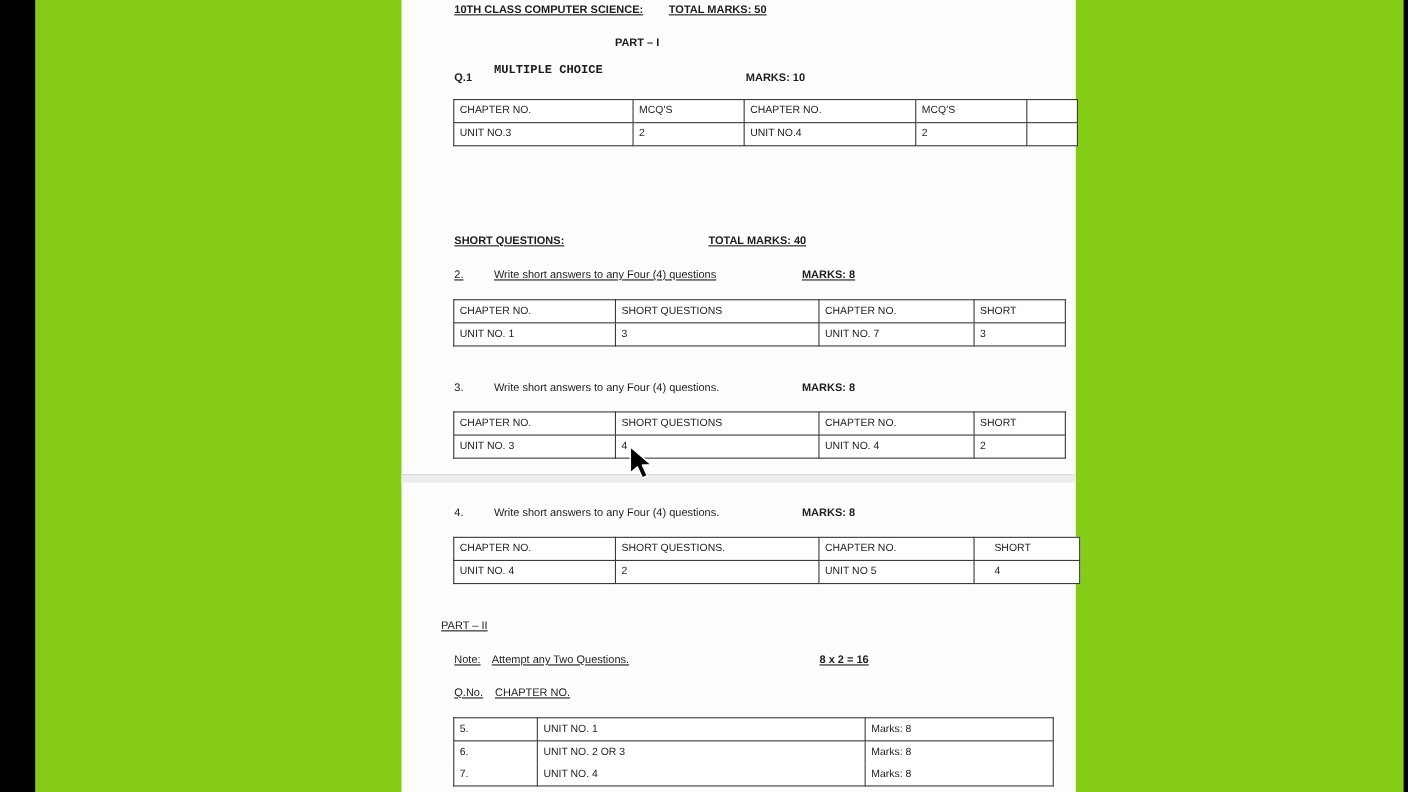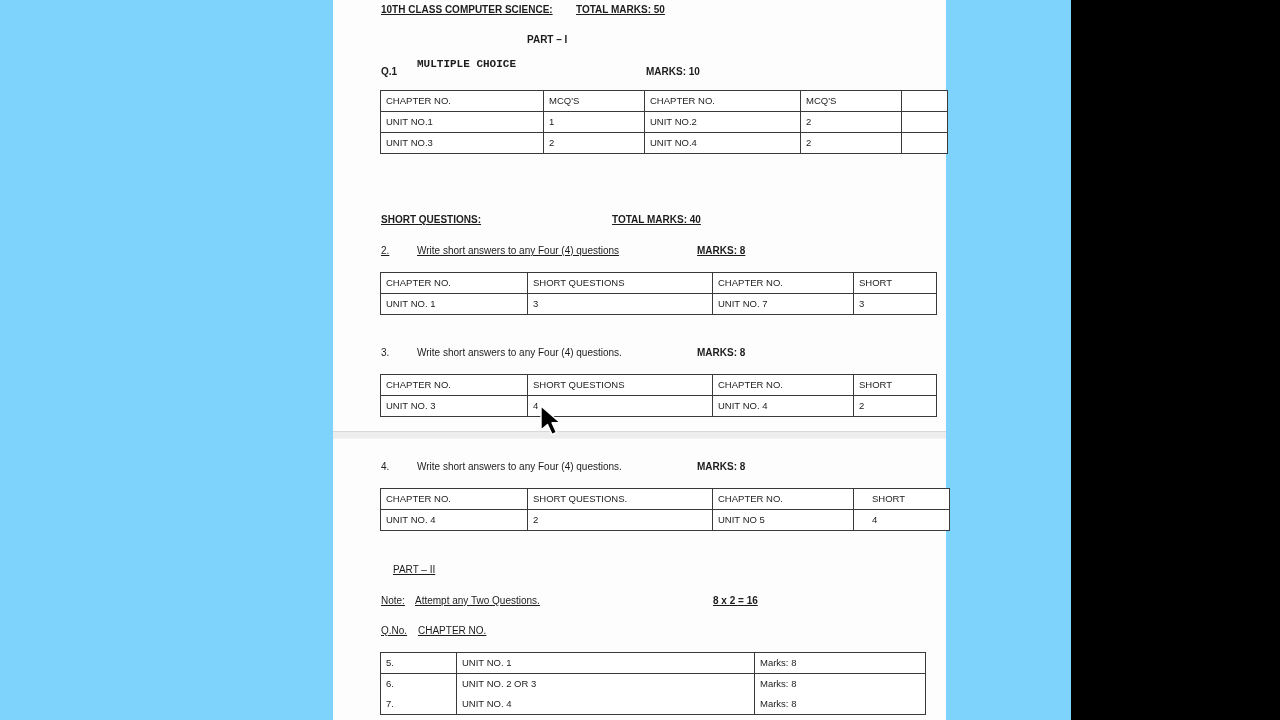--- a/index.html
+++ b/index.html
@@ -1,20 +1,20 @@
 <!DOCTYPE html>
 <html><head>
 <meta charset="utf-8">
 <style>
   html,body{margin:0;padding:0;}
   body{
     width:1280px;height:720px;background:#000;overflow:hidden;
     font-family:"Liberation Sans", sans-serif;
   }
-  #viewport{position:relative;width:1071px;height:720px;background:#7dd3fc;}
+  #viewport{position:relative;width:1244px;height:720px;background:#84cc16;margin-left:32px;}
 
   .page-surface{
     position:absolute;top:0;left:333px;width:613px;height:720px;
     background:#fdfdfd;
   }
   .page-break{
     position:absolute;left:333px;width:613px;top:431px;height:6px;
     background:#ededed;border-top:1px solid #d8d8d8;border-bottom:1px solid #f2f2f2;
   }
 
@@ -60,27 +60,20 @@
     <div class="line" style="left:313px;top:66px;font-weight:bold;font-size:10px;">MARKS: 10</div>
 
     <table class="qt" style="left:47px;top:90px;width:512px;">
       <tbody>
           <tr>
         <td style="width:152px;">CHAPTER NO.</td>
         <td style="width:90px;">MCQ'S</td>
         <td style="width:145px;">CHAPTER NO.</td>
         <td style="width:90px;">MCQ'S</td>
         <td style="width:35px;"></td>
-      </tr>
-      <tr>
-        <td>UNIT  NO.1</td>
-        <td>1</td>
-        <td>UNIT NO.2</td>
-        <td>2</td>
-        <td></td>
       </tr>
       <tr>
         <td>UNIT  NO.3</td>
         <td>2</td>
         <td>UNIT NO.4</td>
         <td>2</td>
         <td></td>
       </tr>
     </tbody>
       </table>
@@ -144,21 +137,21 @@
       </tr>
       <tr>
         <td>UNIT NO. 4</td>
         <td>2</td>
         <td>UNIT NO  5</td>
         <td style="border-left:none;padding-left:18px;">4</td>
       </tr>
     </tbody>
       </table>
 
-    <div class="line u" style="left:60px;top:564px;font-size:10px;">PART – II</div>
+    <div class="line u" style="left:36px;top:564px;font-size:10px;">PART – II</div>
 
     <div class="line u" style="left:48px;top:595px;font-size:10px;">Note:</div>
     <div class="line u" style="left:82px;top:595px;font-size:10px;">Attempt any Two Questions.</div>
     <div class="line u" style="left:380px;top:595px;font-weight:bold;font-size:10px;">8 x 2 = 16</div>
 
     <div class="line u" style="left:48px;top:625px;font-size:10px;">Q.No.</div>
     <div class="line u" style="left:85px;top:625px;font-size:10px;">CHAPTER NO.</div>
 
     <table class="qt" style="left:47px;top:652px;width:512px;">
       <tbody>

